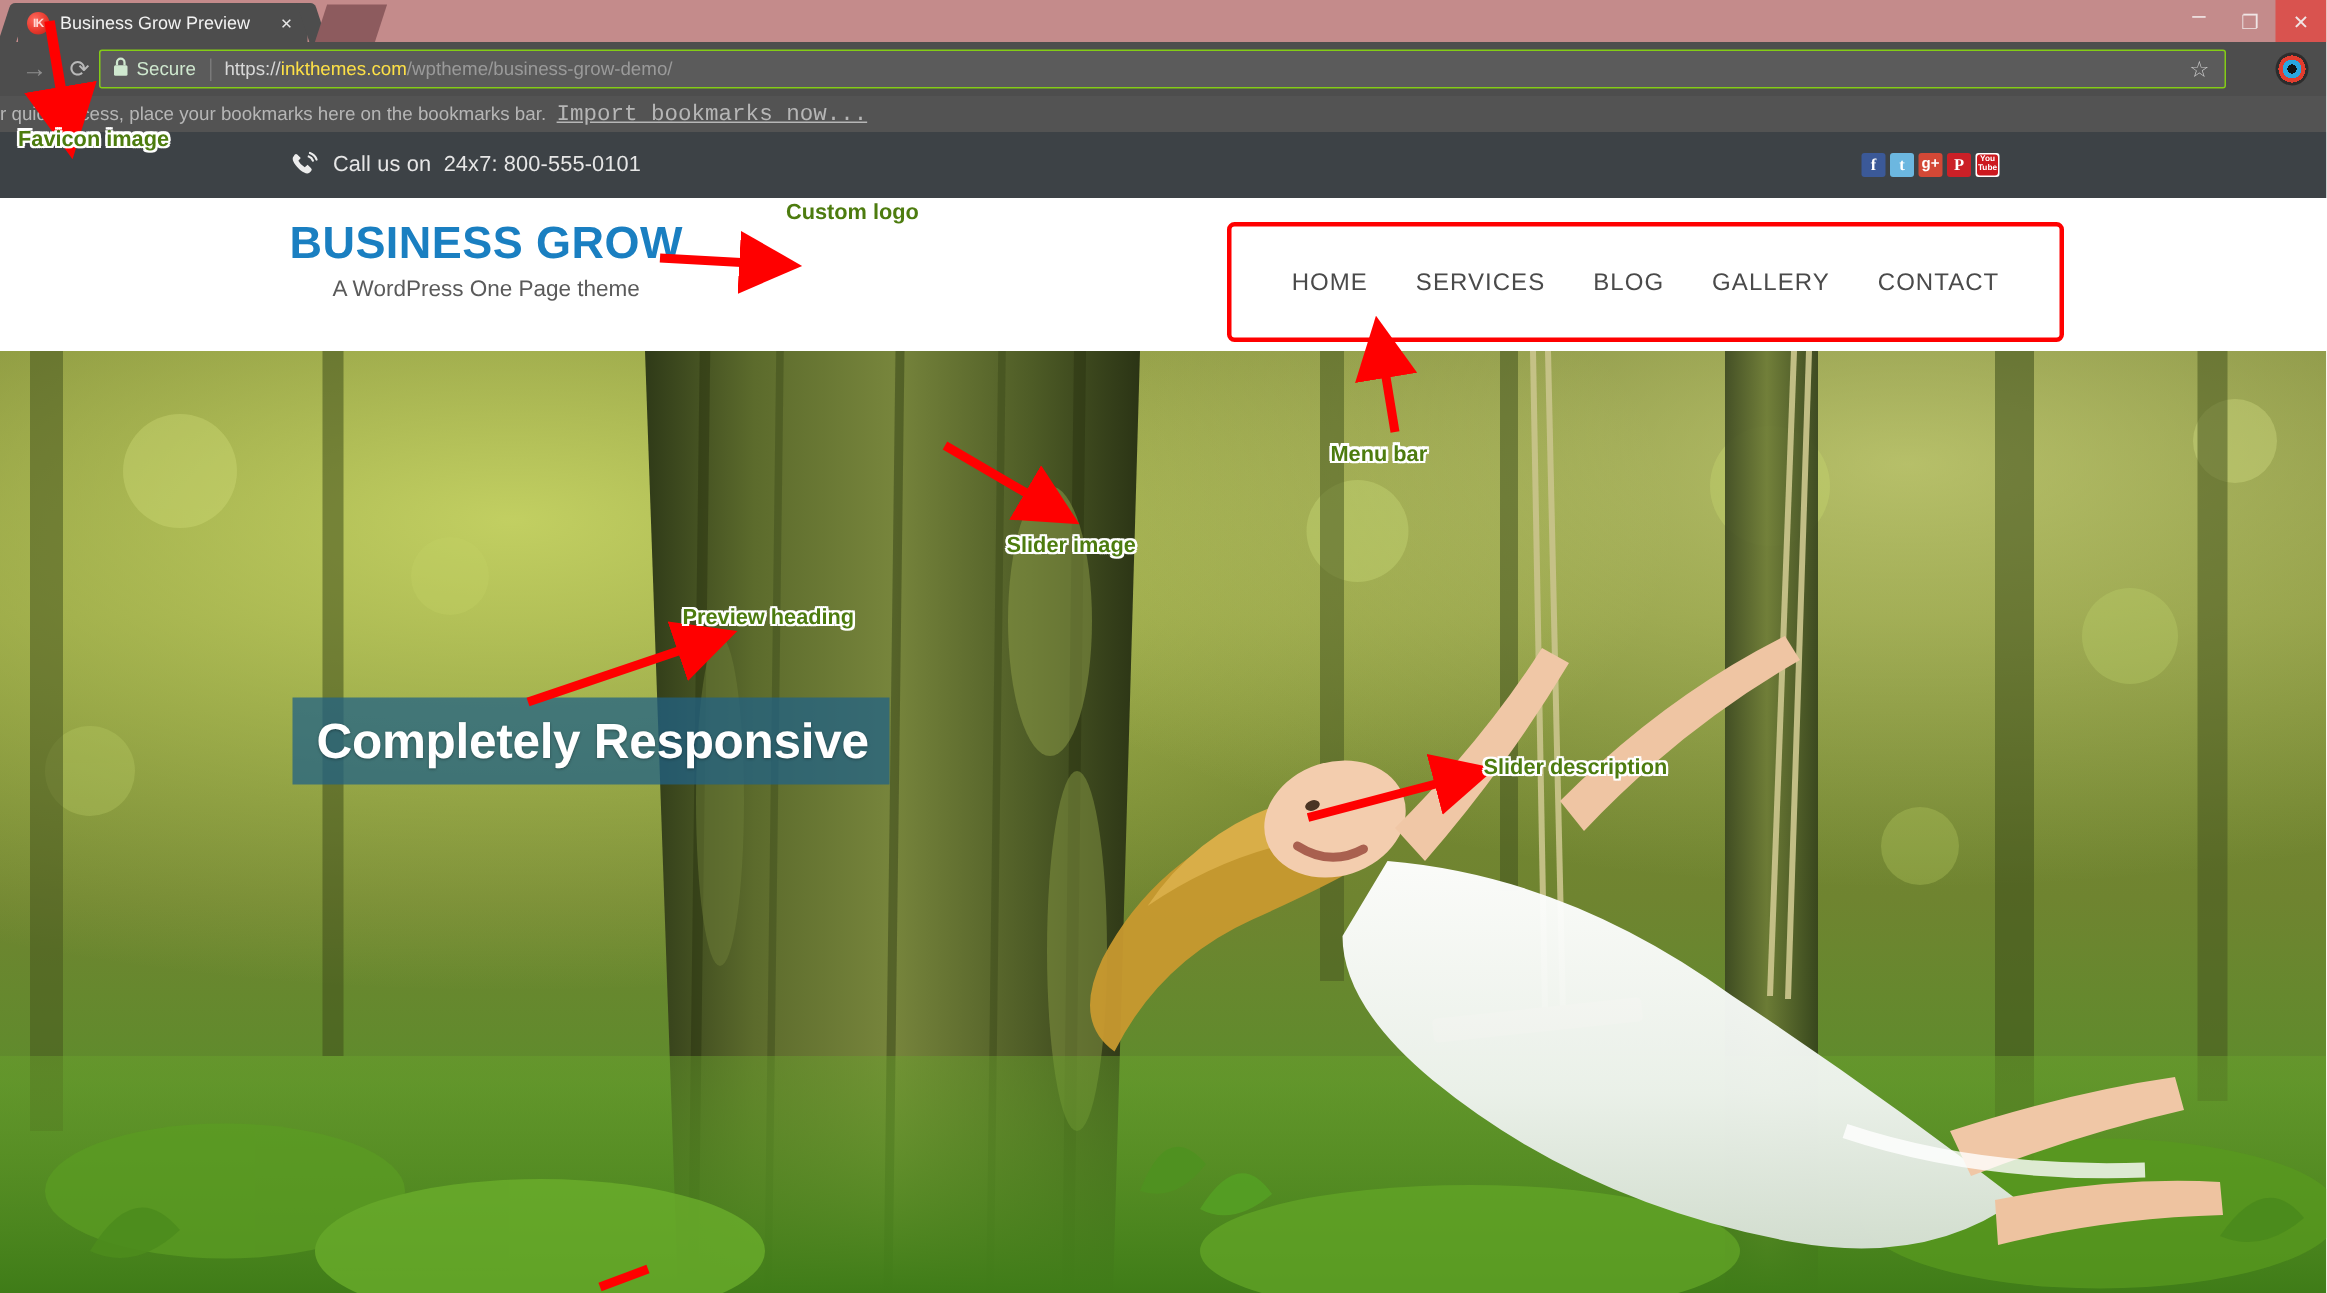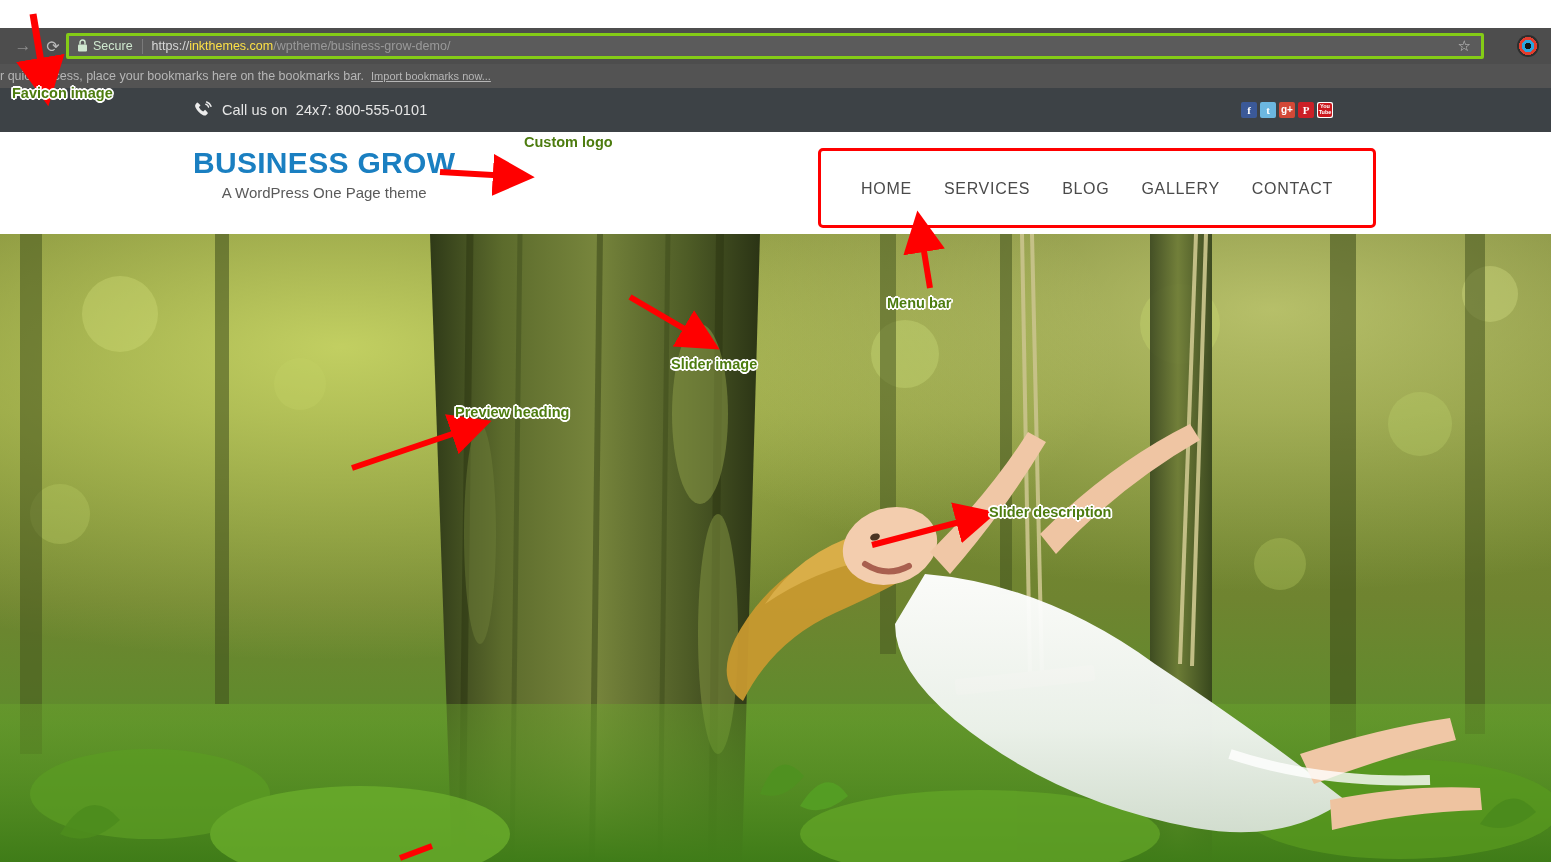--- a/index.html
+++ b/index.html
@@ -61,36 +61,36 @@
   .wc.close { background: #d9534f; width: 34px; }
 
   .toolbar {
     position: absolute; left: 0; top: 28px; width: 1551px; height: 36px;
     background: #4d4d4d; display: flex; align-items: center;
   }
   .navbtn { width: 30px; text-align: center; color: #8e8e8e; font-size: 17px; flex: 0 0 auto; }
   .navbtn.reload { color: #b9b9b9; font-size: 16px; }
   .omnibox {
     position: absolute; left: 66px; top: 5px; width: 1418px; height: 26px;
-    background: #5b5b5b; border: 3px solid #84cc16; border-radius: 2px;
+    background: #5b5b5b; border: 1px solid #84cc16; border-radius: 2px;
     display: flex; align-items: center; padding: 0 8px;
   }
   .lock { color: #cfe8cf; font-size: 11px; margin-right: 5px; }
   .secure { color: #cfe8cf; font-size: 12.5px; margin-right: 9px; }
   .vdiv { width: 1px; height: 15px; background: #7a7a7a; margin-right: 9px; }
   .url { font-size: 12.5px; color: #9a9a9a; white-space: nowrap; }
   .url b { color: #fde047; font-weight: normal; }
   .url .sch { color: #d8d8d8; }
   .star { position: absolute; right: 10px; color: #c9c9c9; font-size: 15px; }
   .bookmarkbar {
     position: absolute; left: 0; top: 64px; width: 1551px; height: 24px;
     background: #535353; display: flex; align-items: center;
   }
   .bm-text { font-size: 12.5px; color: #b6b6b6; margin-left: 0px; white-space: nowrap; }
-  .bm-link { font-size: 11px; color: #b6b6b6; text-decoration: underline; margin-left: 7px; }
+  .bm-link { font-size: 15px; color: #b6b6b6; text-decoration: underline; margin-left: 7px; font-family: Liberation Mono, monospace; }
 
   
   .site { position: absolute; left: 0; top: 88px; width: 1551px; height: 774px; background: #fff; }
 
   .topbar {
     position: relative; width: 100%; height: 44px; background: #3d4246;
     display: flex; align-items: center;
   }
   .phonewrap { position: absolute; left: 193px; display: flex; align-items: center; }
   .phone-icon { width: 20px; height: 20px; color: #e9e9e9; display:block; }
@@ -160,20 +160,33 @@
   .anno-box {
     position: absolute; border: 3px solid #f00; border-radius: 5px; z-index: 55;
   }
   svg.arrows { position: absolute; inset: 0; width: 1551px; height: 862px; z-index: 58; pointer-events: none; }
 </style>
 </head>
 <body>
 
 <div id="app">
 
+  <div class="tabstrip">
+    <div class="tab">
+      <div class="favicon">IK</div>
+      <div class="tab-title">Business Grow Preview</div>
+      <div class="tab-close">×</div>
+    </div>
+    <div class="tab-ghost"></div>
+    <div class="wincontrols">
+      <div class="wc min">–</div>
+      <div class="wc">❐</div>
+      <div class="wc close">✕</div>
+    </div>
+  </div>
 
   <div class="toolbar">
     <div style="width:8px"></div>
     <div class="navbtn">→</div>
     <div class="navbtn reload">⟳</div>
     <div class="omnibox">
       <span class="lock">
         <svg width="11" height="13" viewBox="0 0 11 13" aria-hidden="true">
           <rect x="1" y="5.5" width="9" height="7" rx="1" fill="#cfe8cf"></rect>
           <path d="M3 5.5 V3.6 a2.5 2.5 0 0 1 5 0 V5.5" fill="none" stroke="#cfe8cf" stroke-width="1.5"></path>
@@ -355,20 +368,23 @@
         </g>
 
         <g opacity="0.9">
           <path d="M760 560 q18 -48 44 -18 q-20 26 -44 18 Z" fill="#4f9220"></path>
           <path d="M800 572 q26 -42 48 -10 q-26 22 -48 10 Z" fill="#55a024"></path>
           <path d="M60 600 q30 -50 60 -14 q-30 28 -60 14 Z" fill="#4c8c1d"></path>
           <path d="M1480 590 q30 -44 56 -12 q-28 24 -56 12 Z" fill="#4a8a1c"></path>
         </g>
       </svg>
 
+      <div class="slide-head">
+        <span>Completely Responsive</span>
+      </div>
     </div>
   </div>
 
   <svg class="arrows" viewBox="0 0 1551 862">
     <defs>
       <marker id="ah" markerWidth="7" markerHeight="7" refX="3.2" refY="3.5" orient="auto">
         <path d="M0,0 L7,3.5 L0,7 z" fill="#f00"></path>
       </marker>
     </defs>
 

